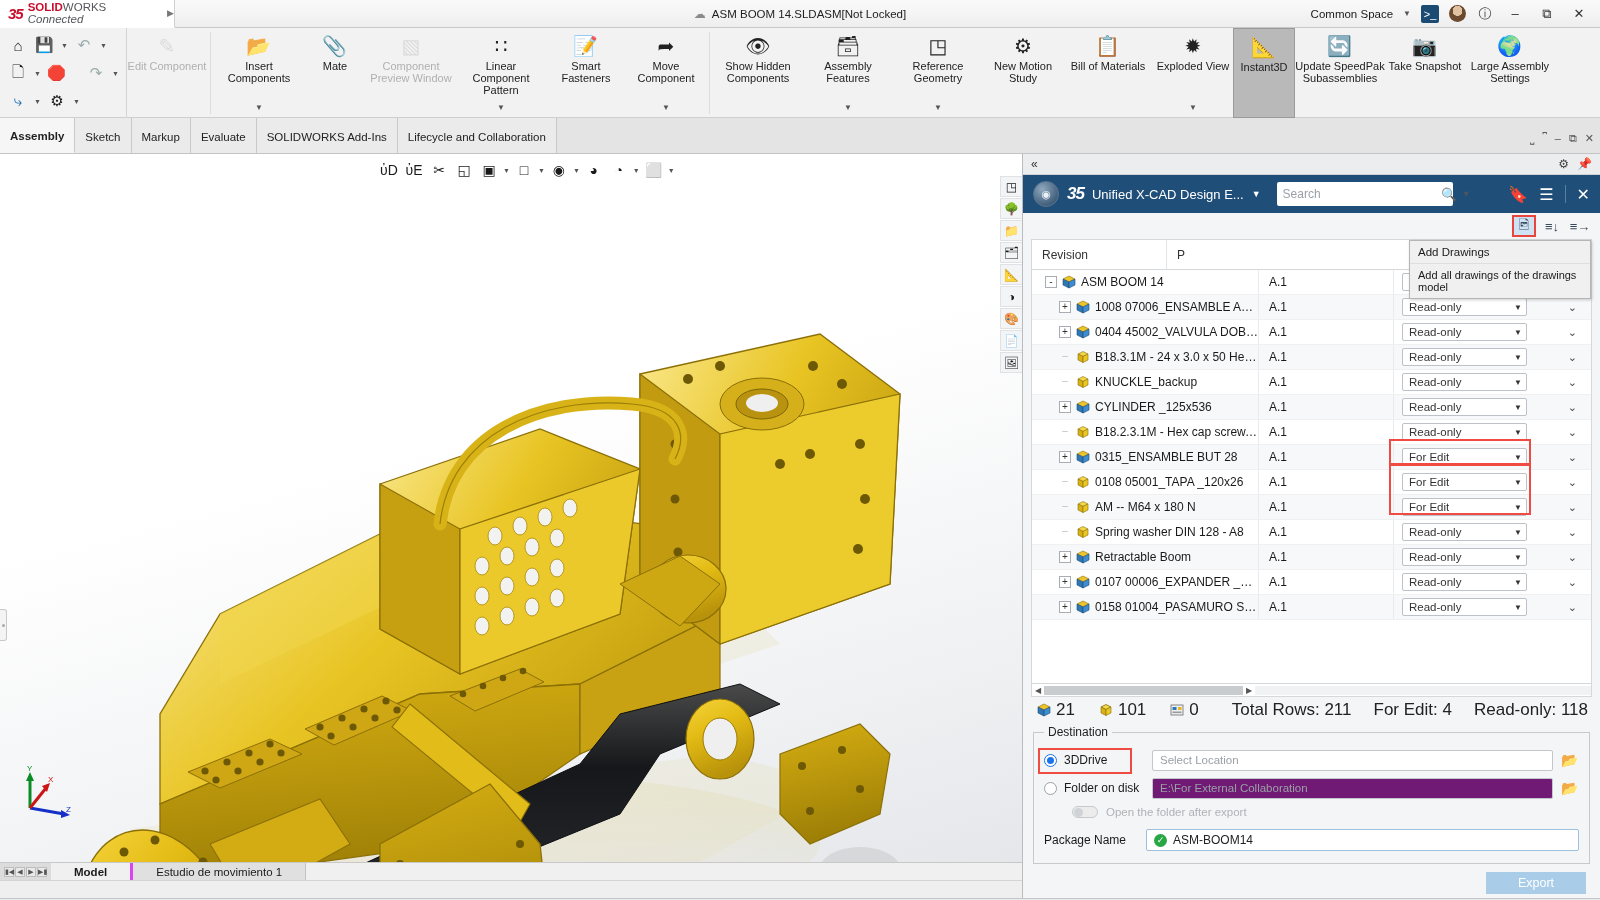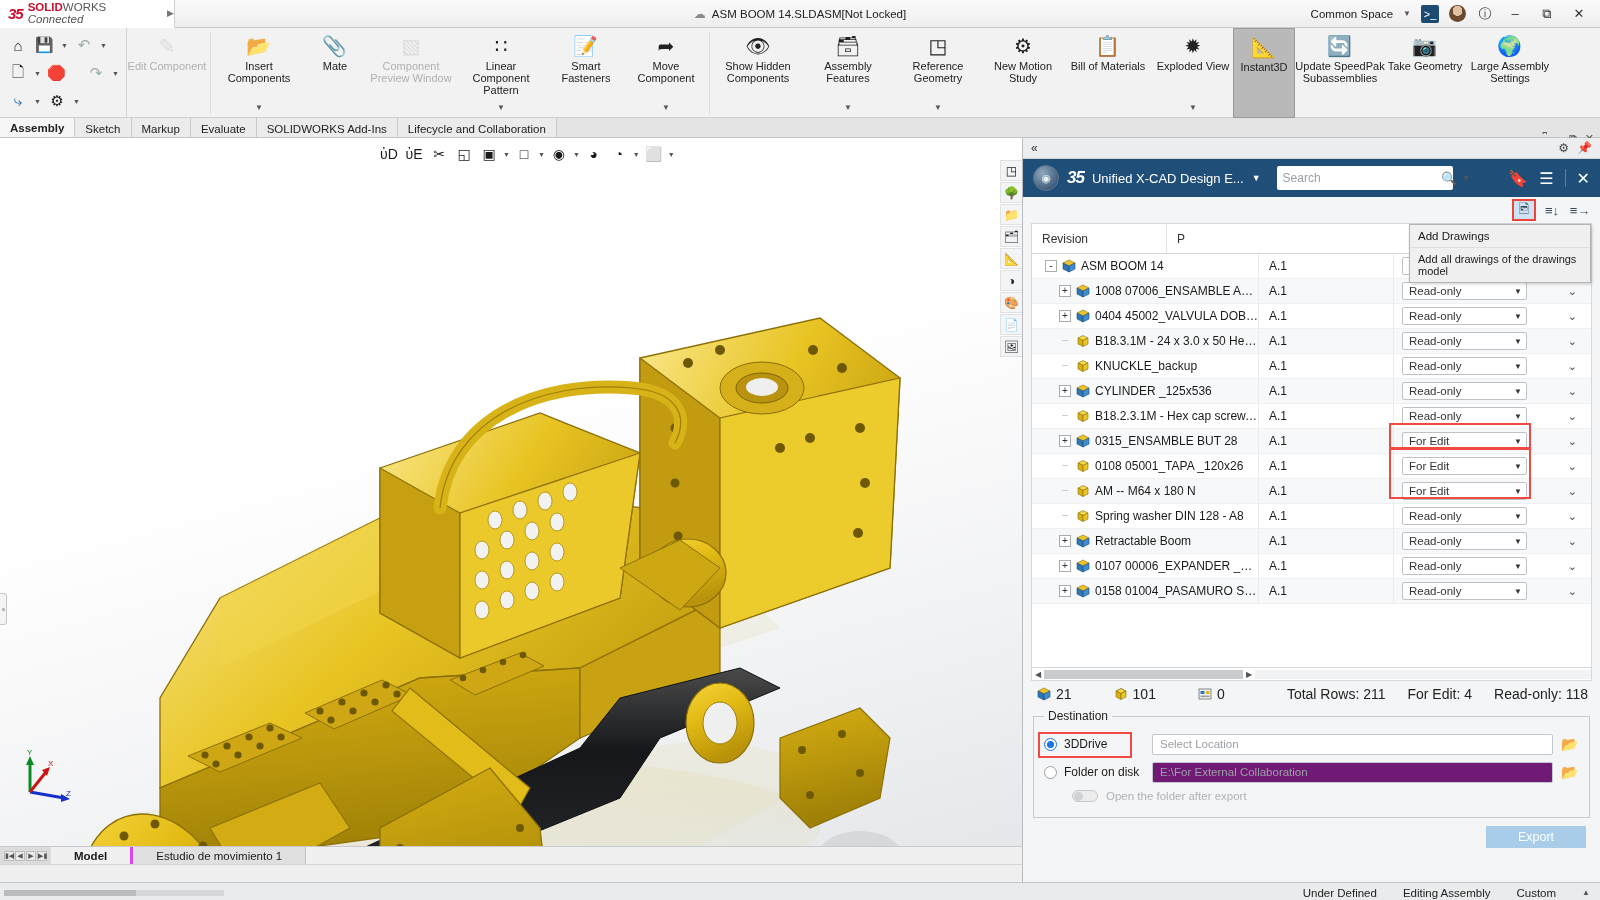--- a/index.html
+++ b/index.html
@@ -67,21 +67,21 @@
   .rbtn .big-ic { font-size: 20px; height: 24px; display:flex;align-items:center;justify-content:center; margin-bottom:2px;}
   .rbtn.wide { width: 80px; }
   .rbtn.w90 { width: 90px; }
   .rbtn.disabled { color: #b0b0b0; }
   .rbtn.active { background: #b9b9b9; border:1px solid #9a9a9a; }
   .rbtn .dd { position:absolute; bottom:4px; font-size:8px; color:#555;}
   .rsep { width:1px; background:#dcdcdc; margin: 4px 3px;}
   .ribbon-winctl { position: absolute; right: 6px; top: 104px; display:flex; gap:8px; font-size:11px; color:#555;}
 
   
-  .tabstrip { height: 20px; display: flex; align-items: stretch; background:#e4e4e4; border-bottom:1px solid #c4c4c4; }
+  .tabstrip { height: 36px; display: flex; align-items: stretch; background:#e4e4e4; border-bottom:1px solid #c4c4c4; }
   .tab {
     padding: 2px 10px 0 10px; font-size: 11.5px; display:flex;align-items:center;
     border-right: 1px solid #c9c9c9; background: #ebebeb; color:#222;
   }
   .tab.active { background: #f6f6f6; font-weight: bold; border-bottom: 1px solid #f6f6f6;}
   .tabstrip-rest { flex: 1; background: #e4e4e4; }
 
   
   .main { display: flex; height: 744px; }
   .viewport {
@@ -194,21 +194,21 @@
     border:1px solid #b5b5b5; box-shadow: 1px 1px 3px rgba(0,0,0,.2); z-index:20; font-size:11.5px;
   }
   .ctx-item { padding: 5px 8px; border-bottom:1px solid #dedede; color:#1a1a1a; }
   .ctx-item:last-child { border-bottom:none; font-size:11px;}
 
   .hscroll { height:13px; margin: 0 8px; background:#fff; border:1px solid #d6d9dc; border-top:none; display:flex; align-items:center;}
   .hs-arrow { width:12px; text-align:center; font-size:8px; color:#555;}
   .hs-track { flex:0 0 199px; height:9px; background:#c9ccce; }
   .hs-rest { flex:1; height:9px; background:#f1f2f3;}
 
-  .countrow { height:26px; display:flex; align-items:center; padding: 0 12px 0 14px; font-size:14px; color:#222; gap:24px;}
+  .countrow { height:26px; display:flex; align-items:center; padding: 0 12px 0 14px; font-size:17px; color:#222; gap:6px;}
   .cnt { display:flex; align-items:center; gap:5px; margin-right:18px;}
   .countright { margin-left:auto; display:flex; gap:22px;}
 
   fieldset.dest {
     margin: 2px 10px 0 10px; border:1px solid #c6cace; padding: 6px 10px 10px 10px;
     position: relative; background:#f4f5f6;
   }
   fieldset.dest legend { font-size:12px; padding: 0 4px; color:#222;}
   .drow { display:flex; align-items:center; height:26px; gap:8px; margin-top:2px;}
   .radio { width:13px;height:13px;border-radius:50%;border:1px solid #9aa1a7; background:#fff; display:flex;align-items:center;justify-content:center; flex:0 0 auto;}
@@ -359,21 +359,21 @@
         <div class="rbtn  active">
           <div class="big-ic">📐</div>
           <div>Instant3D</div>
         </div>
         <div class="rbtn w90">
           <div class="big-ic">🔄</div>
           <div>Update SpeedPak Subassemblies</div>
         </div>
         <div class="rbtn wide">
           <div class="big-ic">📷</div>
-          <div>Take Geometry</div>
+          <div>Take Snapshot</div>
         </div>
         <div class="rbtn w90">
           <div class="big-ic">🌍</div>
           <div>Large Assembly Settings</div>
         </div>
       </div>
   </div>
   <div class="ribbon-winctl">
     <span>⎵</span>
     <span>⎴</span>
@@ -1080,20 +1080,27 @@
           <span>E:\For External Collaboration</span>
         </div>
         <span class="dbrowse off">📂</span>
       </div>
 
       <div class="togglerow">
         <span class="toggle"></span>
         <span class="t-lbl">Open the folder after export</span>
       </div>
 
+      <div class="pkgrow">
+        <span class="pkg-lbl">Package Name</span>
+        <div class="pkg-input">
+          <span class="ok-dot">✓</span>
+          <span>ASM-BOOM14</span>
+        </div>
+      </div>
     </fieldset>
 
     <div class="exportrow">
       <button class="export-btn">Export</button>
     </div>
   </div>
 </div>
 
 <div class="statusbar">
   <div class="sb-left"></div>

